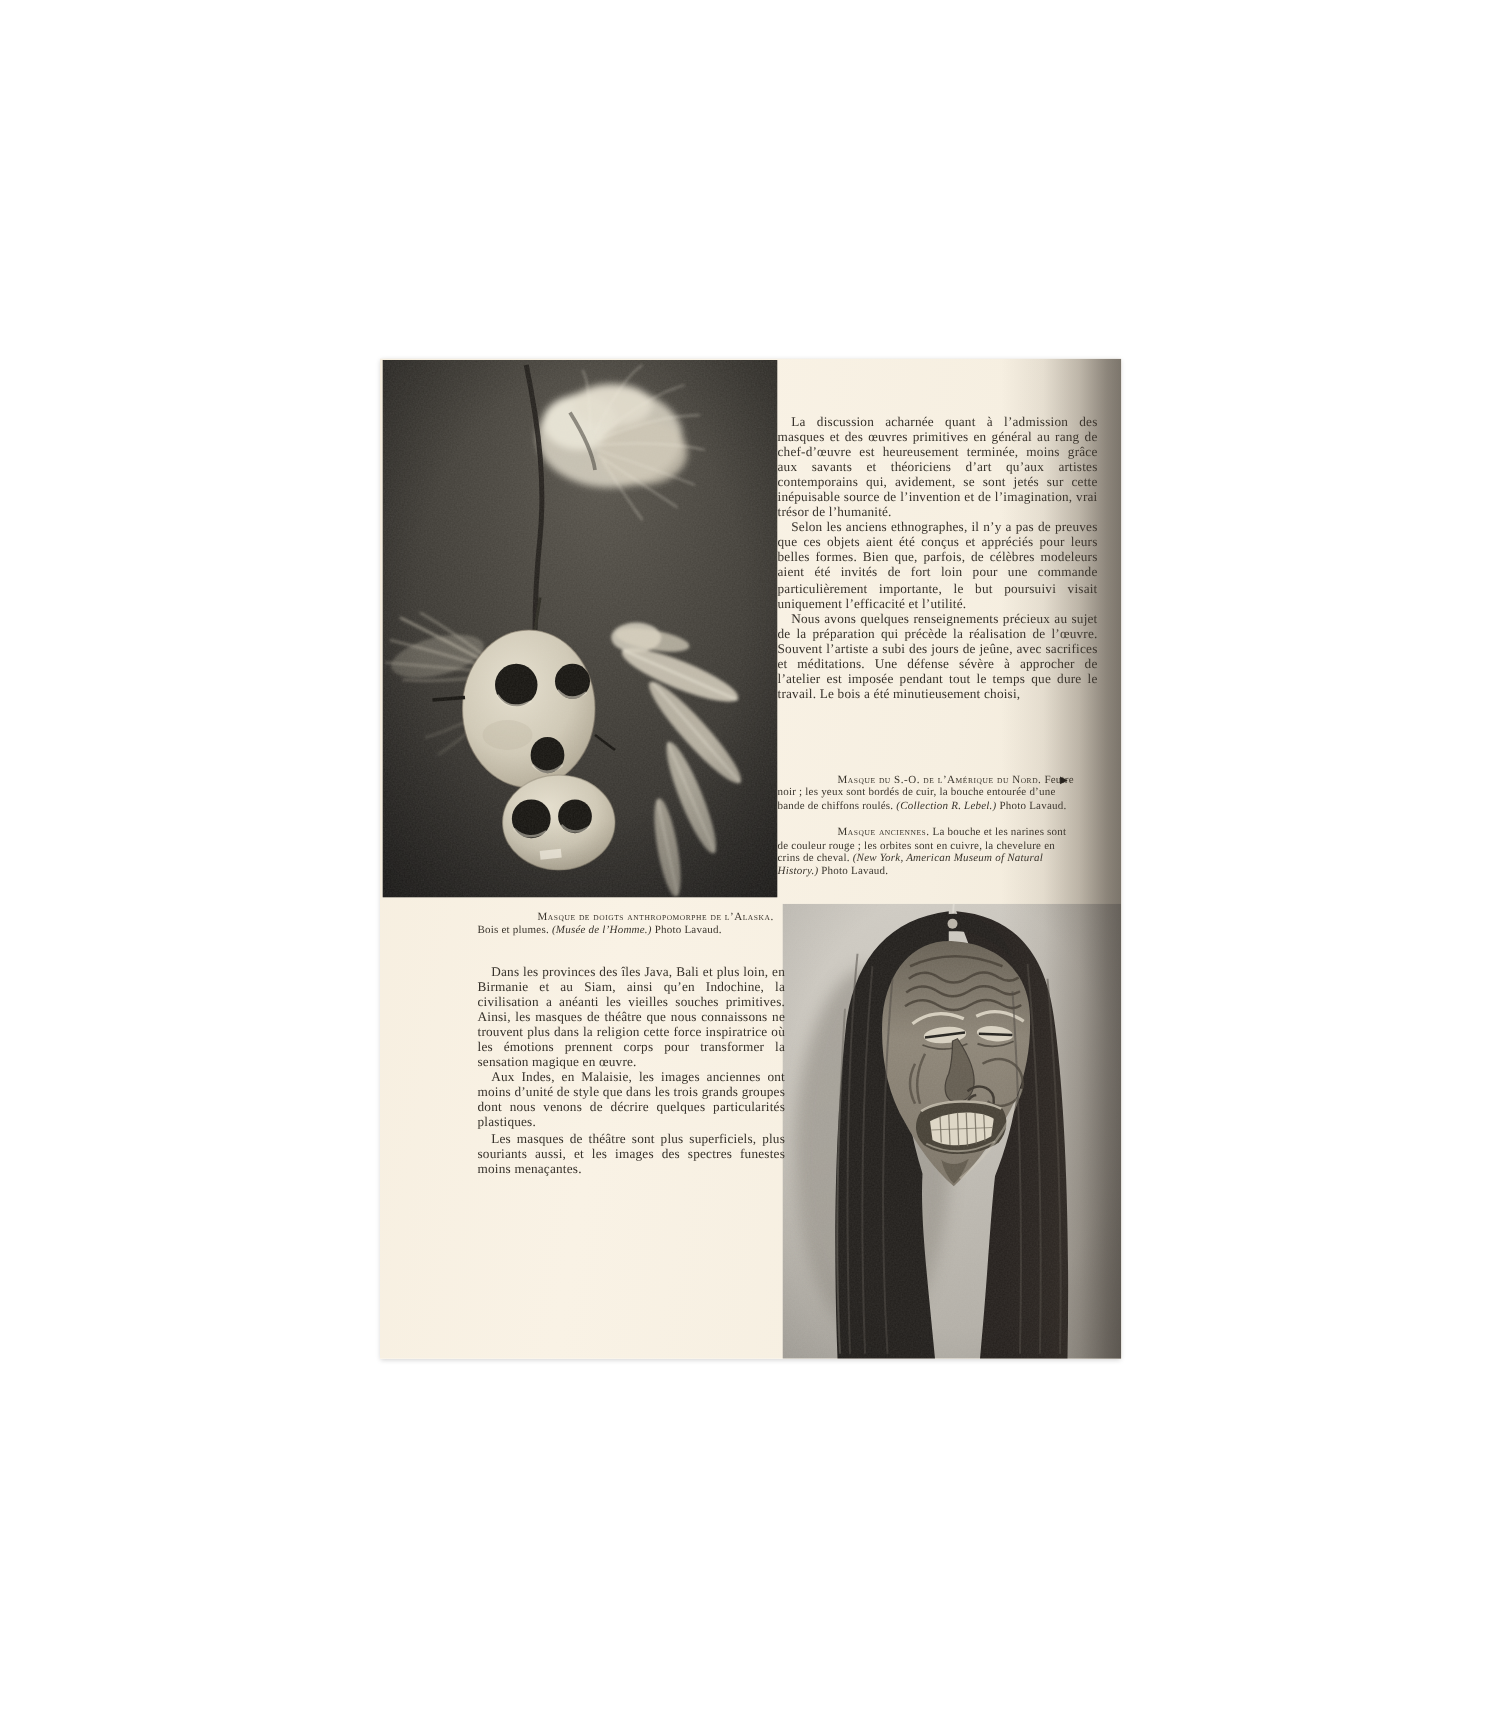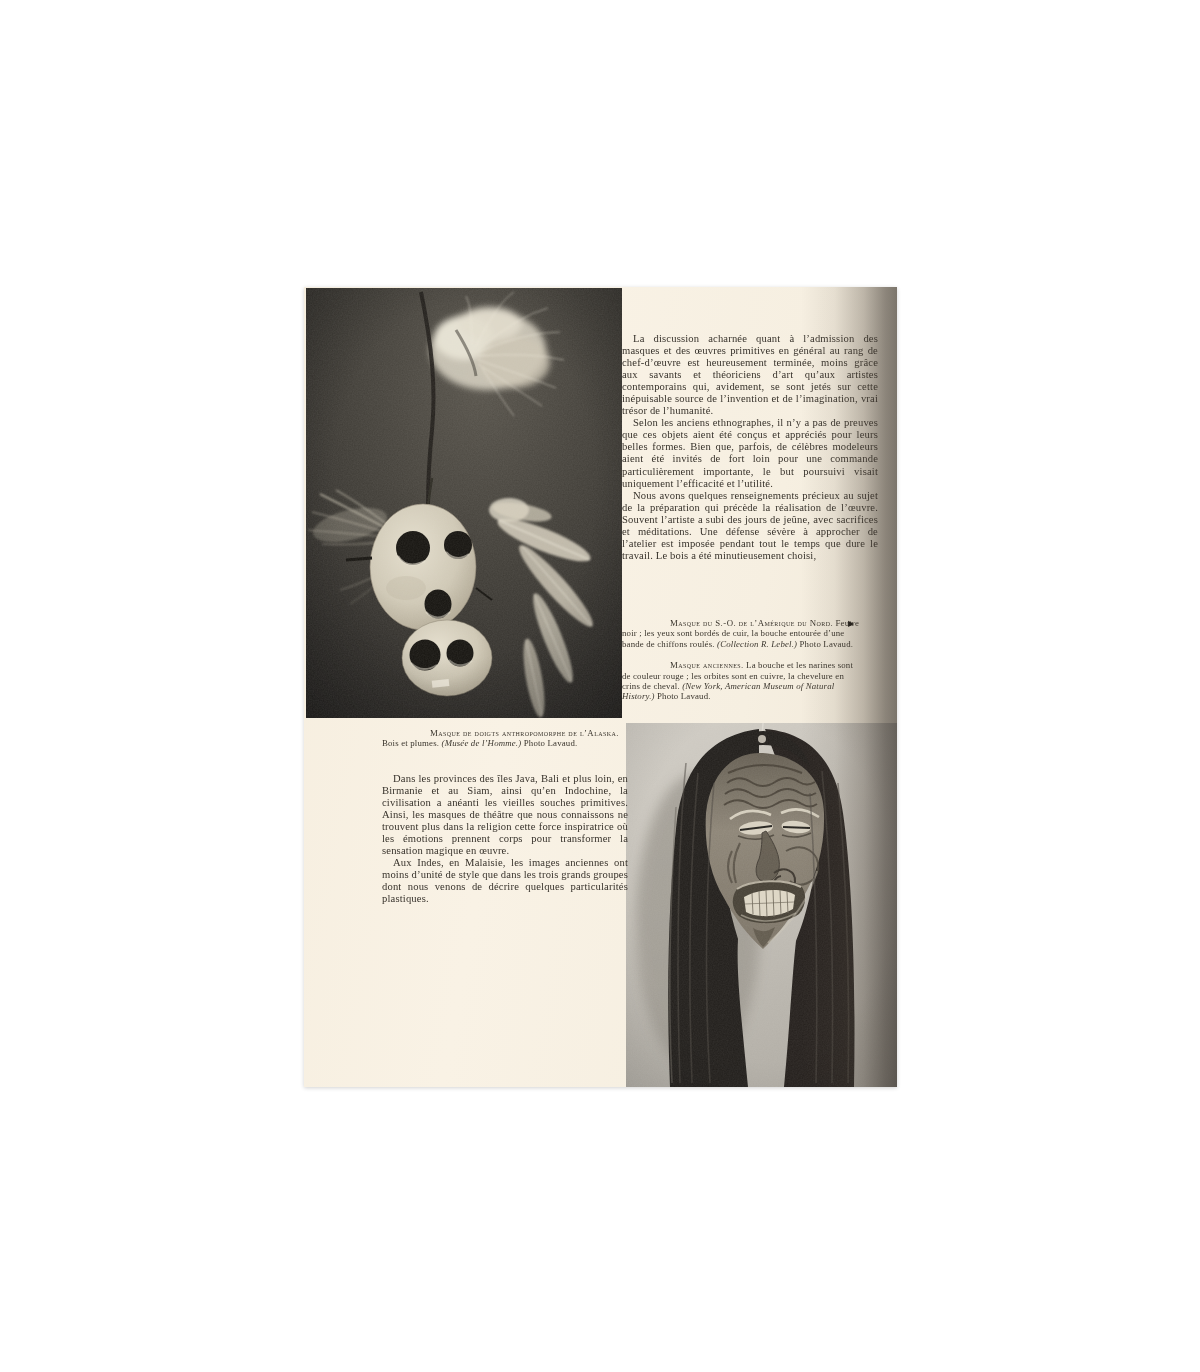--- a/index.html
+++ b/index.html
@@ -152,20 +152,21 @@
     <div class="caption cap-photo1 z-txt">
       <span class="cap-lead">Masque de doigts anthropomorphe de l’Alaska.</span>
       <span>Bois et plumes.</span>
       <i>(Musée de l’Homme.)</i>
       <span>Photo Lavaud.</span>
     </div>
 
     <div class="body-text left-col z-txt">
       <p class="ind">Dans les provinces des îles Java, Bali et plus loin, en Birmanie et au Siam, ainsi qu’en Indochine, la civilisation a anéanti les vieilles souches primitives. Ainsi, les masques de théâtre que nous connaissons ne trouvent plus dans la religion cette force inspiratrice où les émotions prennent corps pour transformer la sensation magique en œuvre.</p>
       <p class="ind">Aux Indes, en Malaisie, les images anciennes ont moins d’unité de style que dans les trois grands groupes dont nous venons de décrire quelques particularités plastiques.</p>
+      <p class="ind">Les masques de théâtre sont plus superficiels, plus souriants aussi, et les images des spectres funestes moins menaçantes.</p>
     </div>
 
     <div class="body-text right-col z-txt">
       <p class="ind">La discussion acharnée quant à l’admission des masques et des œuvres primitives en général au rang de chef-d’œuvre est heureusement terminée, moins grâce aux savants et théoriciens d’art qu’aux artistes contemporains qui, avidement, se sont jetés sur cette inépuisable source de l’invention et de l’imagination, vrai trésor de l’humanité.</p>
       <p class="ind">Selon les anciens ethnographes, il n’y a pas de preuves que ces objets aient été conçus et appréciés pour leurs belles formes. Bien que, parfois, de célèbres modeleurs aient été invités de fort loin pour une commande particulièrement importante, le but poursuivi visait uniquement l’efficacité et l’utilité.</p>
       <p class="ind">Nous avons quelques renseignements précieux au sujet de la préparation qui précède la réalisation de l’œuvre. Souvent l’artiste a subi des jours de jeûne, avec sacrifices et méditations. Une défense sévère à approcher de l’atelier est imposée pendant tout le temps que dure le travail. Le bois a été minutieusement choisi,</p>
     </div>
 
     <div class="caption right-caps z-txt">
       <div class="cap-block">

